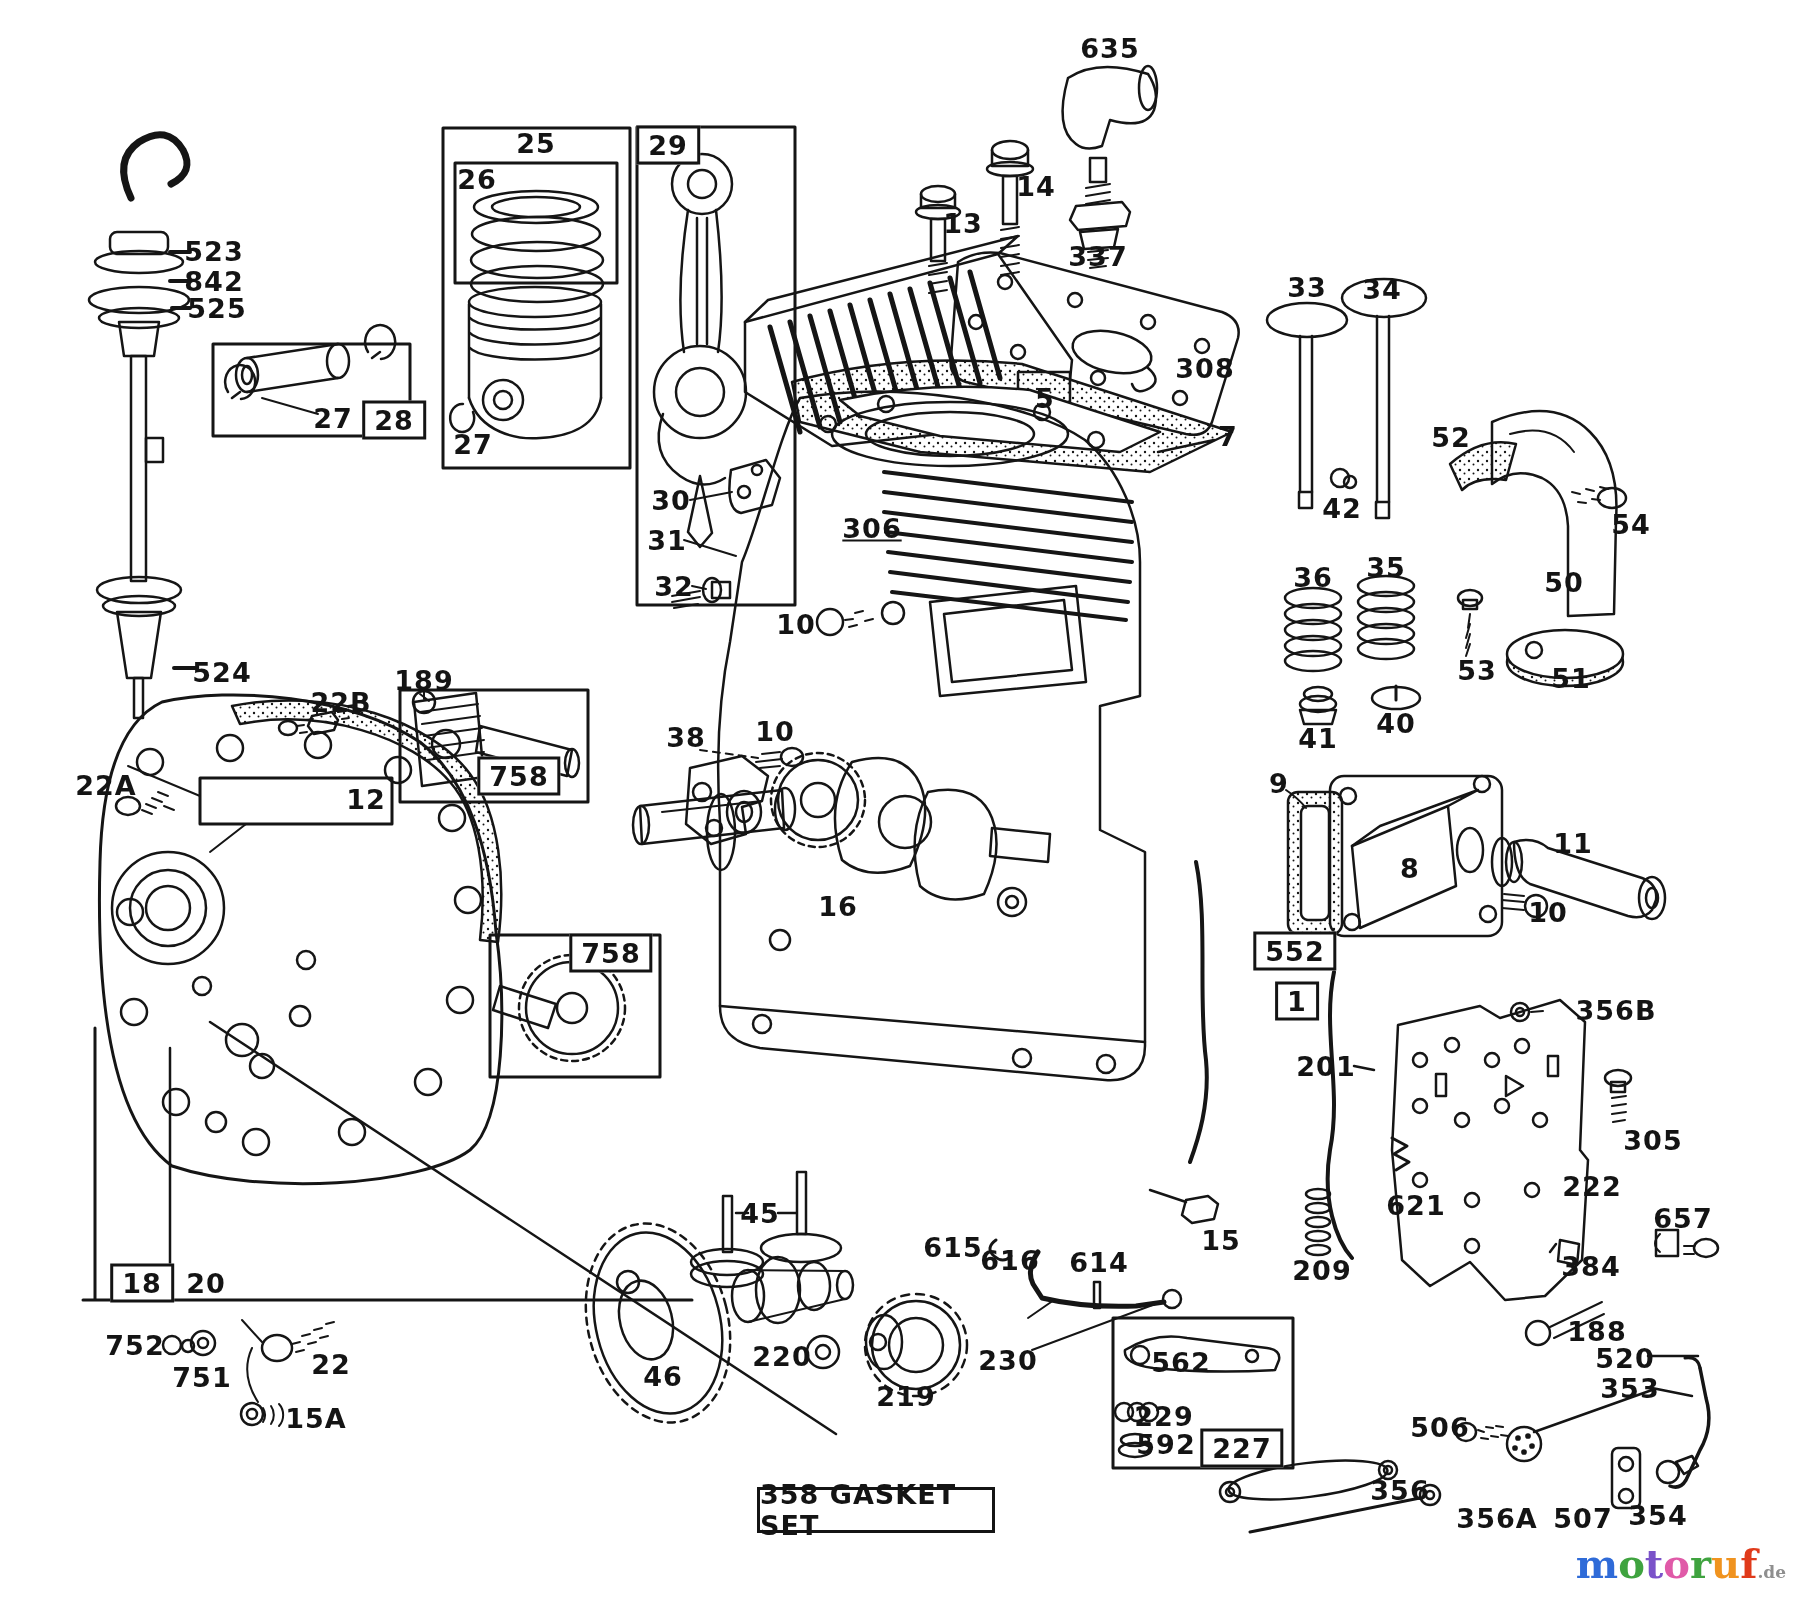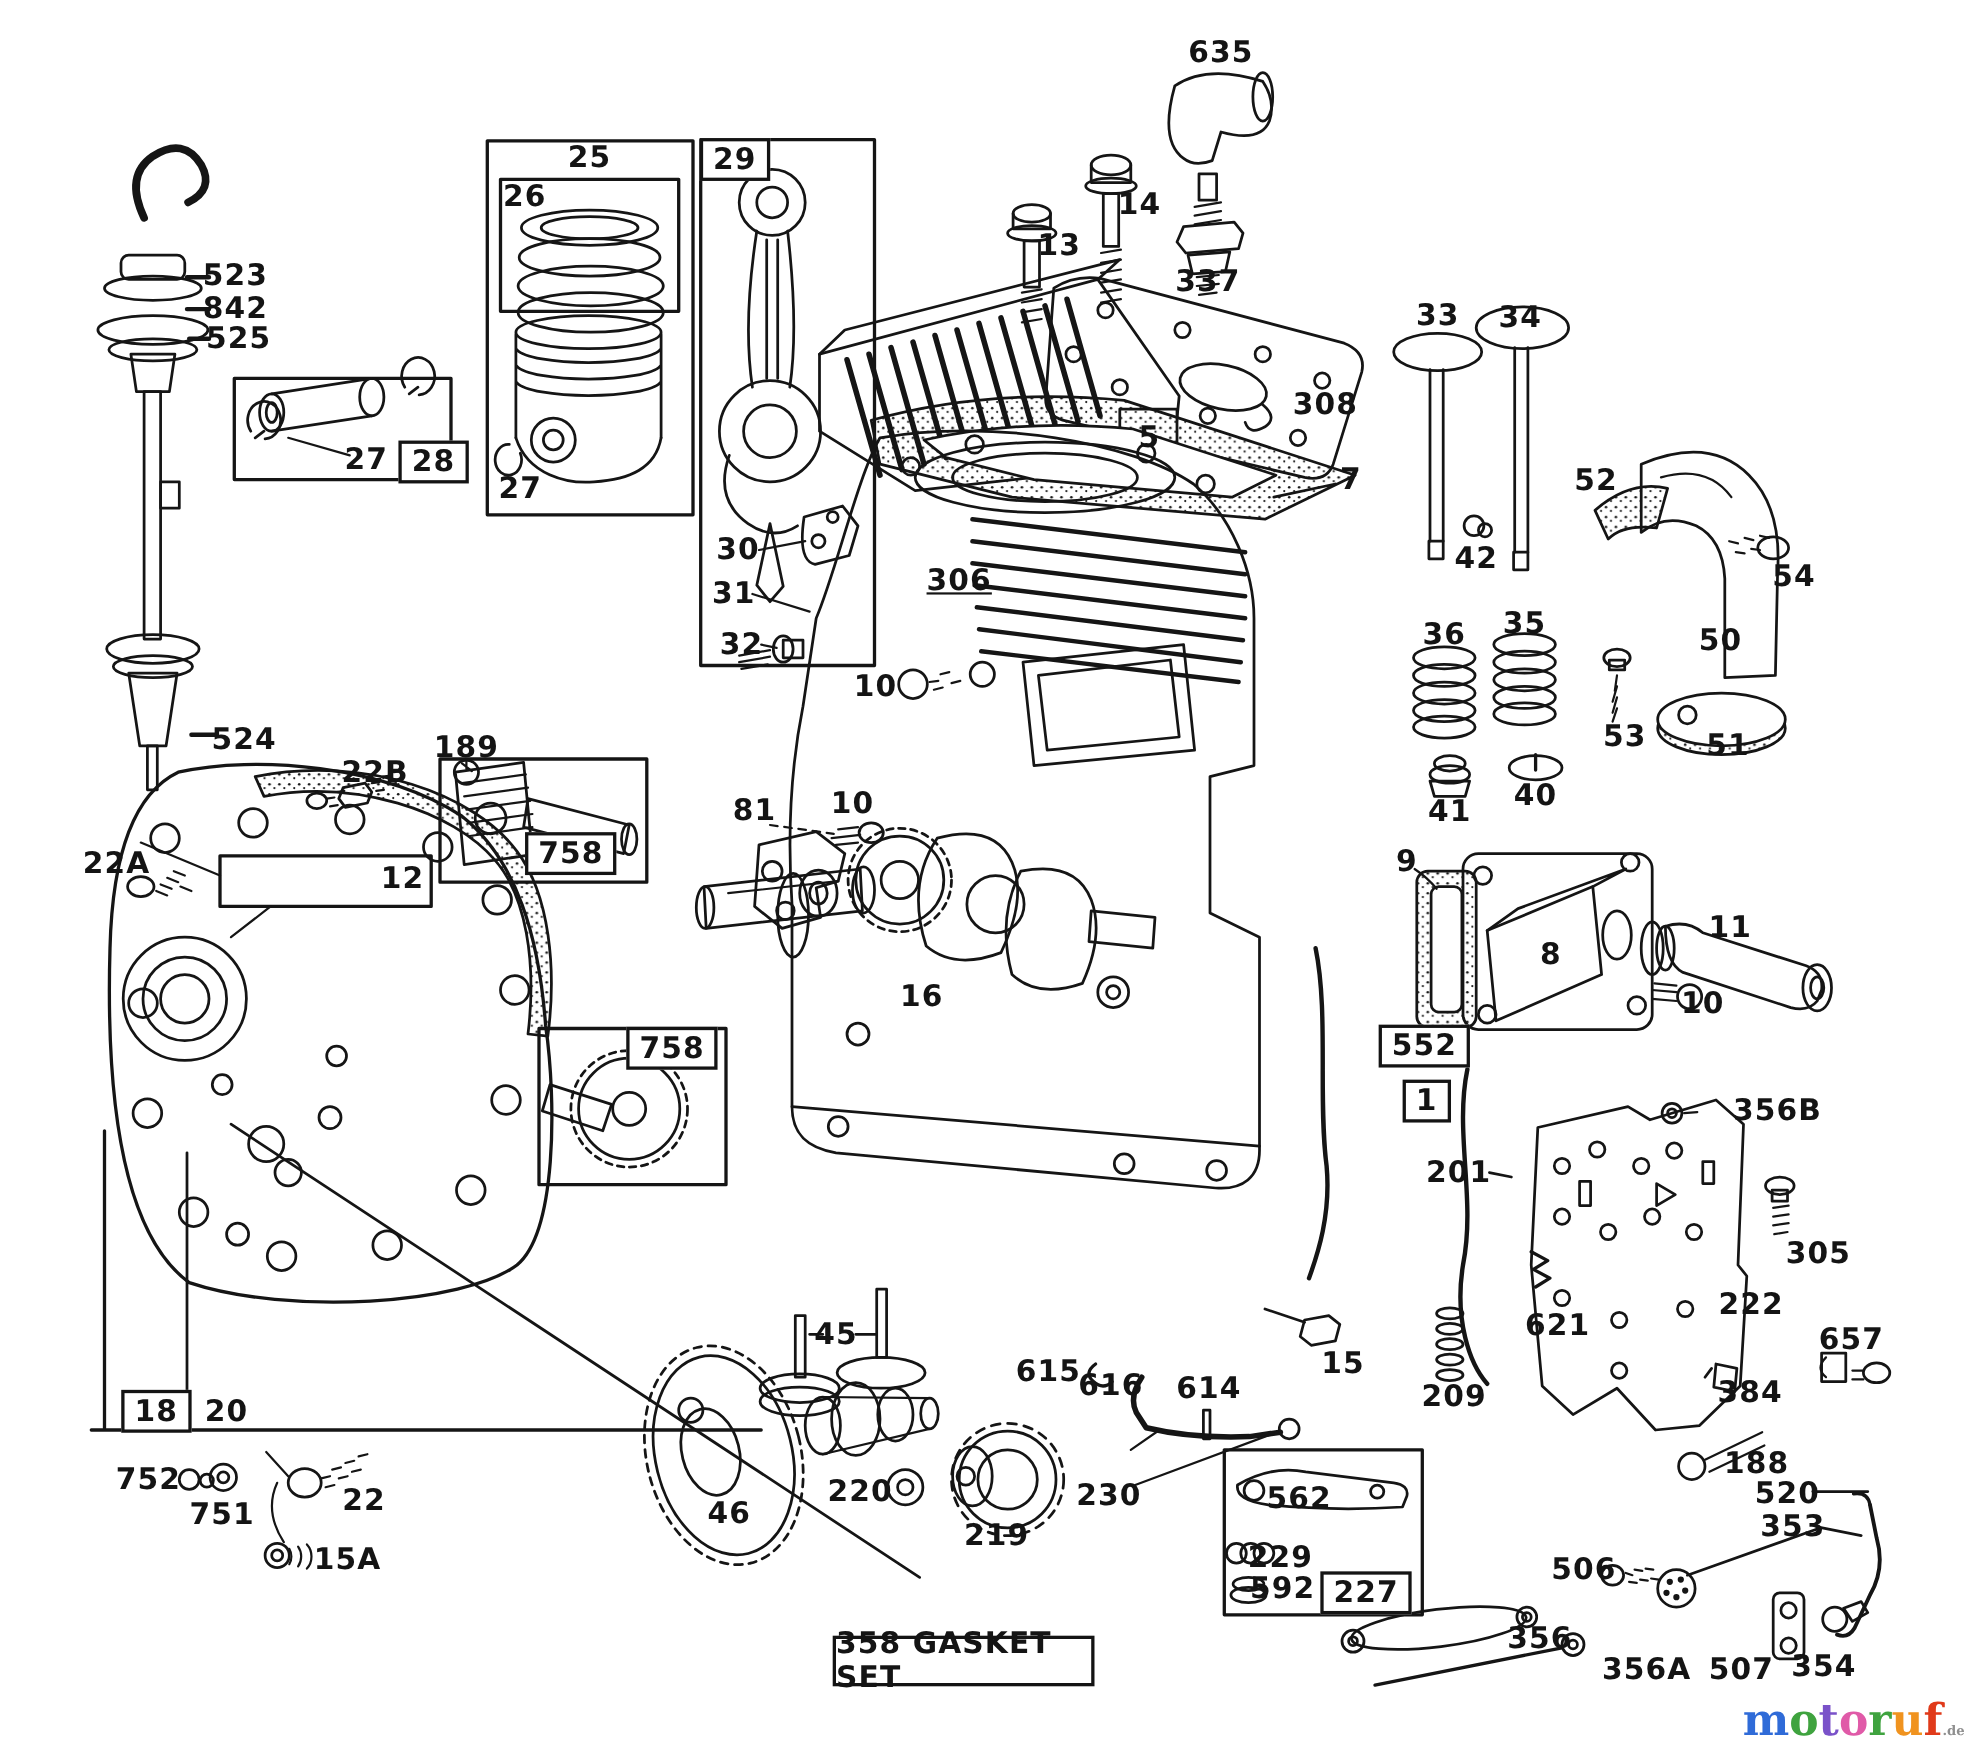--- a/index.html
+++ b/index.html
@@ -8,21 +8,21 @@
   .stage svg{position:absolute;left:0;top:0;}
   .part-label{position:absolute;transform:translate(-50%,-50%);font-weight:700;font-size:27px;
               color:#141414;letter-spacing:1px;white-space:nowrap;line-height:1;z-index:5;}
   .part-label.boxed{border:3px solid #141414;padding:3px 9px;background:#fff;}
   .gasket-box{position:absolute;left:757px;top:1487px;width:232px;height:40px;border:3px solid #141414;
               background:#fff;display:flex;align-items:center;justify-content:center;
               font-size:27px;font-weight:700;color:#141414;letter-spacing:1px;z-index:5;}
   .watermark{position:absolute;right:14px;top:1544px;z-index:6;font-family:"DejaVu Serif", serif;
              font-weight:700;font-size:40px;line-height:1;display:flex;align-items:baseline;}
   .watermark span{display:inline-block;}
-  .watermark .suffix{font-size:12px;font-weight:700;}
+  .watermark .suffix{font-size:17px;font-weight:700;}
 </style>
 </head>
 <body>
 
 <div class="stage">
 
 <svg width="1800" height="1597" viewBox="0 0 1800 1597" fill="none" stroke="#151515" stroke-width="2.5" stroke-linecap="round" stroke-linejoin="round">
   <defs>
     <pattern id="stip" width="9" height="9" patternUnits="userSpaceOnUse">
       <circle cx="2" cy="2" r="1.2" fill="#151515" stroke="none"></circle>
@@ -494,21 +494,21 @@
     <div class="part-label" style="left: 671px; top: 500px;">30</div>
     <div class="part-label" style="left: 667px; top: 540px;">31</div>
     <div class="part-label" style="left: 674px; top: 586px;">32</div>
     <div class="part-label" style="left: 341px; top: 702px;">22B</div>
     <div class="part-label" style="left: 424px; top: 680px;">189</div>
     <div class="part-label" style="left: 106px; top: 785px;">22A</div>
     <div class="part-label" style="left: 366px; top: 799px;">12</div>
     <div class="part-label boxed" style="left: 519px; top: 776px;">758</div>
     <div class="part-label boxed" style="left: 611px; top: 953px;">758</div>
     <div class="part-label" style="left: 796px; top: 624px;">10</div>
-    <div class="part-label" style="left: 686px; top: 737px;">81</div>
+    <div class="part-label" style="left: 686px; top: 737px;">38</div>
     <div class="part-label" style="left: 775px; top: 731px;">10</div>
     <div class="part-label" style="left: 872px; top: 528px; text-decoration: underline;">306</div>
     <div class="part-label" style="left: 838px; top: 906px;">16</div>
     <div class="part-label" style="left: 1279px; top: 783px;">9</div>
     <div class="part-label" style="left: 1410px; top: 868px;">8</div>
     <div class="part-label" style="left: 1573px; top: 843px;">11</div>
     <div class="part-label" style="left: 1548px; top: 912px;">10</div>
     <div class="part-label boxed" style="left: 1295px; top: 951px;">552</div>
     <div class="part-label boxed" style="left: 1297px; top: 1001px;">1</div>
     <div class="part-label" style="left: 1326px; top: 1066px;">201</div>

